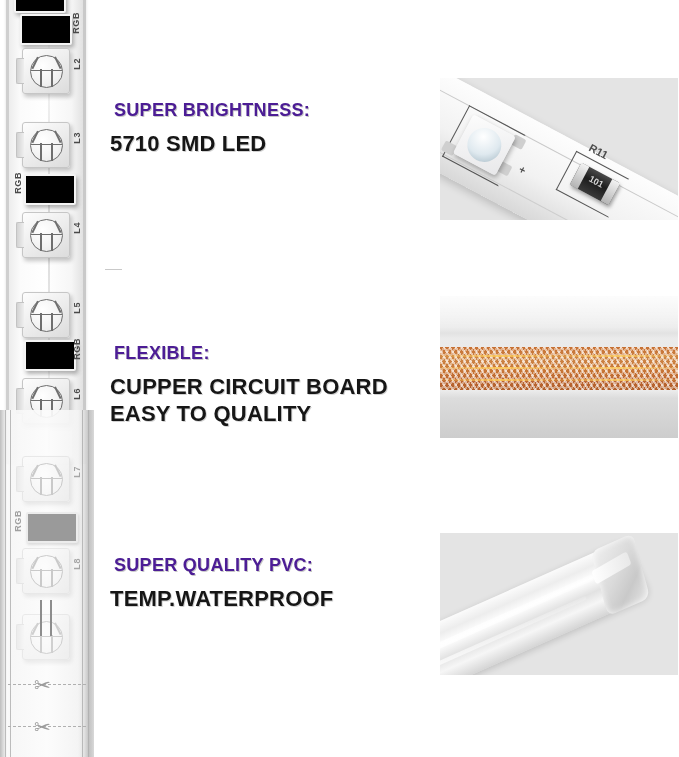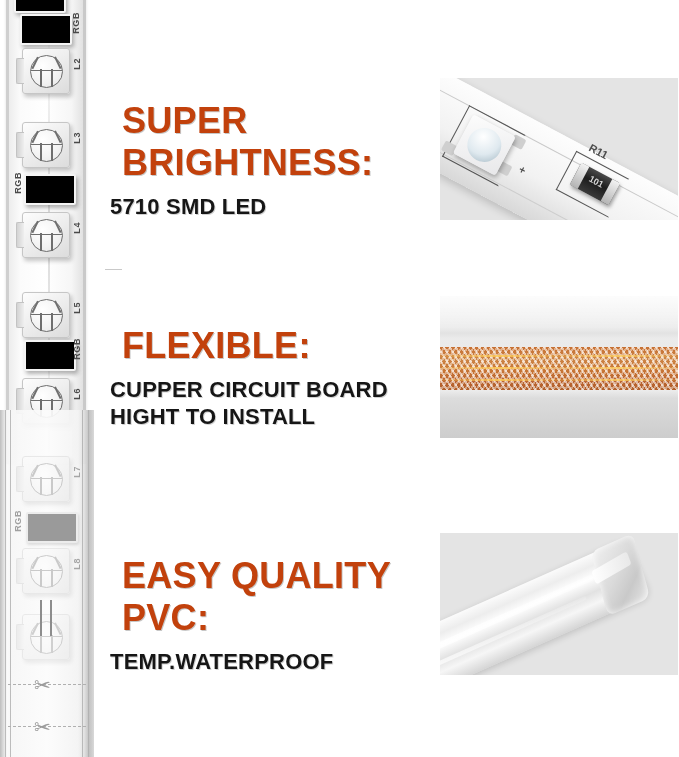--- a/index.html
+++ b/index.html
@@ -49,21 +49,21 @@
       opacity:.93;}
   .sleeve-line{position:absolute;top:0;width:1px;height:100%;background:#a8a8a8;opacity:.8;}
 
   .cutmark{position:absolute;left:8px;width:78px;height:26px;}
   .cut-dash{position:absolute;top:12px;left:0;width:100%;height:0;
       border-top:1.6px dashed #b0b0b0;}
   .scissors{position:absolute;left:26px;top:0;font-size:20px;color:#9b9b9b;line-height:26px;}
 
   
   .feature{position:absolute;left:110px;width:330px;}
-  .feature h2{margin:0 0 10px 12px;font-size:36px;font-weight:700;color:#c2410c;
+  .feature h2{margin:0 0 10px 4px;font-size:18px;font-weight:700;color:#4c1d95;
       letter-spacing:.3px;font-family:"Liberation Sans",sans-serif;
       text-shadow:1px 1px 0 rgba(0,0,0,.22);}
   .feature p{margin:0;font-size:22px;font-weight:700;color:#161616;
       line-height:1.22;letter-spacing:.2px;font-family:"Liberation Sans",sans-serif;
       text-shadow:1px 1px 0 rgba(0,0,0,.18);}
   .tiny-rule{position:absolute;left:105px;top:269px;width:17px;height:0;
       border-top:1.4px solid #c9c9c9;}
 
   
   .photo{position:absolute;left:440px;width:238px;background:#e4e4e4;overflow:hidden;}
@@ -255,28 +255,28 @@
   </div>
 </div>
 
 <div class="tiny-rule"></div>
 
 <div class="feature" style="top:100px;">
   <h2>SUPER BRIGHTNESS:</h2>
   <p>5710 SMD LED</p>
 </div>
 
-<div class="feature" style="top:325px;">
+<div class="feature" style="top:343px;">
   <h2>FLEXIBLE:</h2>
   <p>CUPPER CIRCUIT BOARD</p>
-  <p>HIGHT TO INSTALL</p>
+  <p>EASY TO QUALITY</p>
 </div>
 
 <div class="feature" style="top:555px;">
-  <h2>EASY QUALITY PVC:</h2>
+  <h2>SUPER QUALITY PVC:</h2>
   <p>TEMP.WATERPROOF</p>
 </div>
 
 <div class="photo" style="top:78px;height:142px;">
   <div class="pcb-strip">
     <div class="trace"></div>
     <div class="trace2"></div>
 
     <div class="silk-box" style="left:88px;top:18px;width:62px;height:56px;"></div>
     <div class="smd-pad" style="left:142px;top:22px;"></div>

